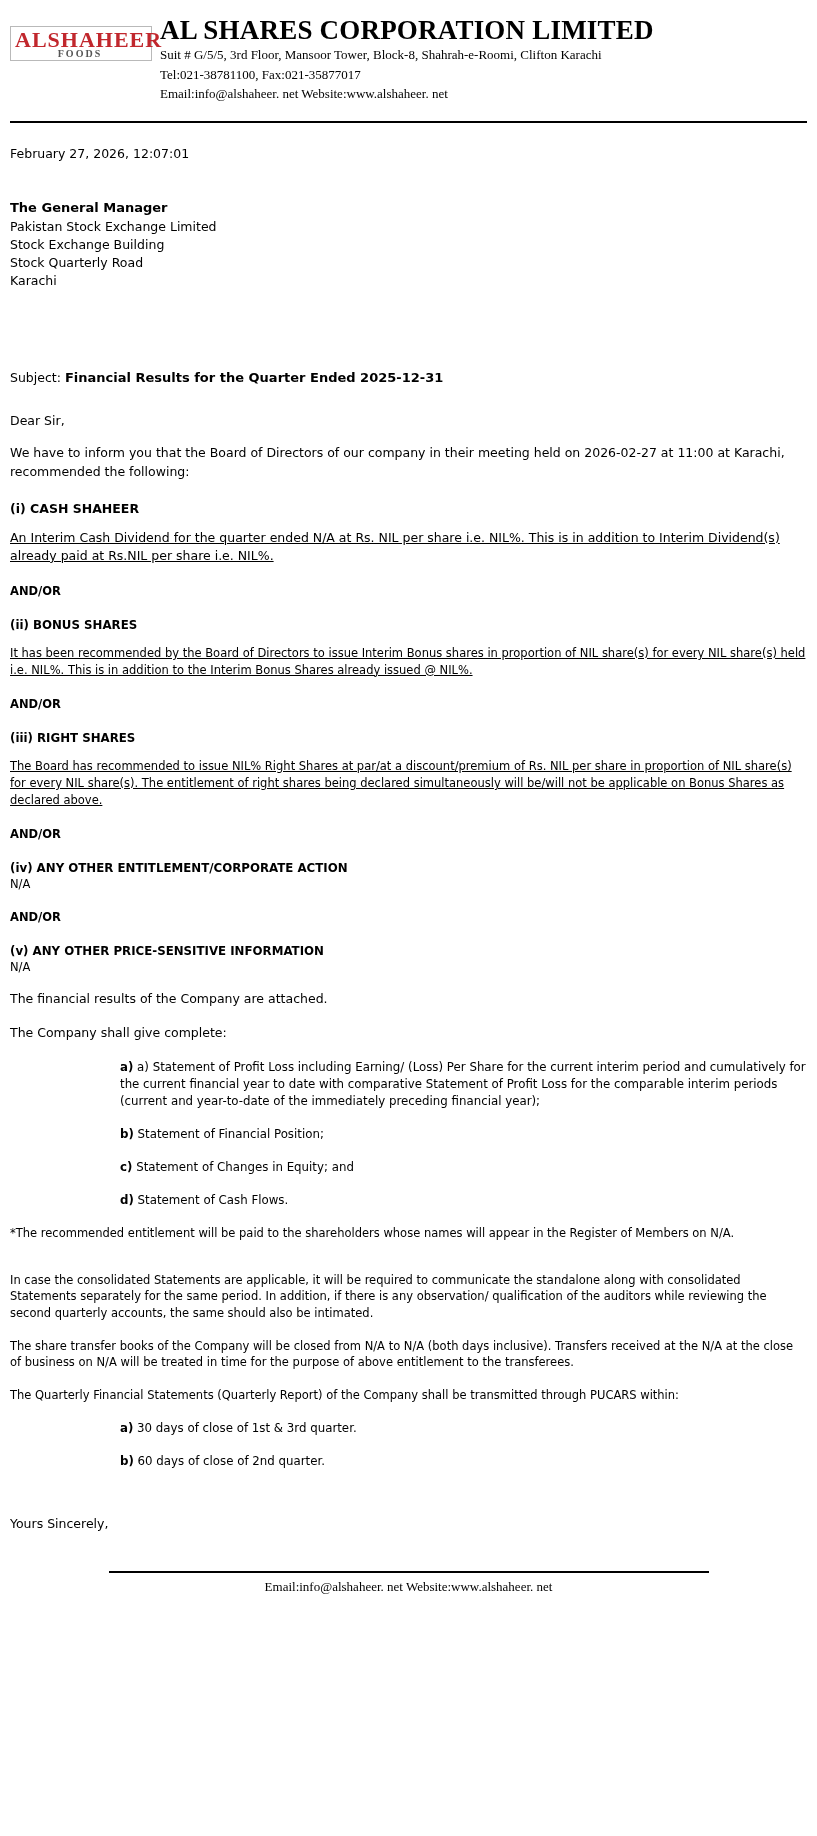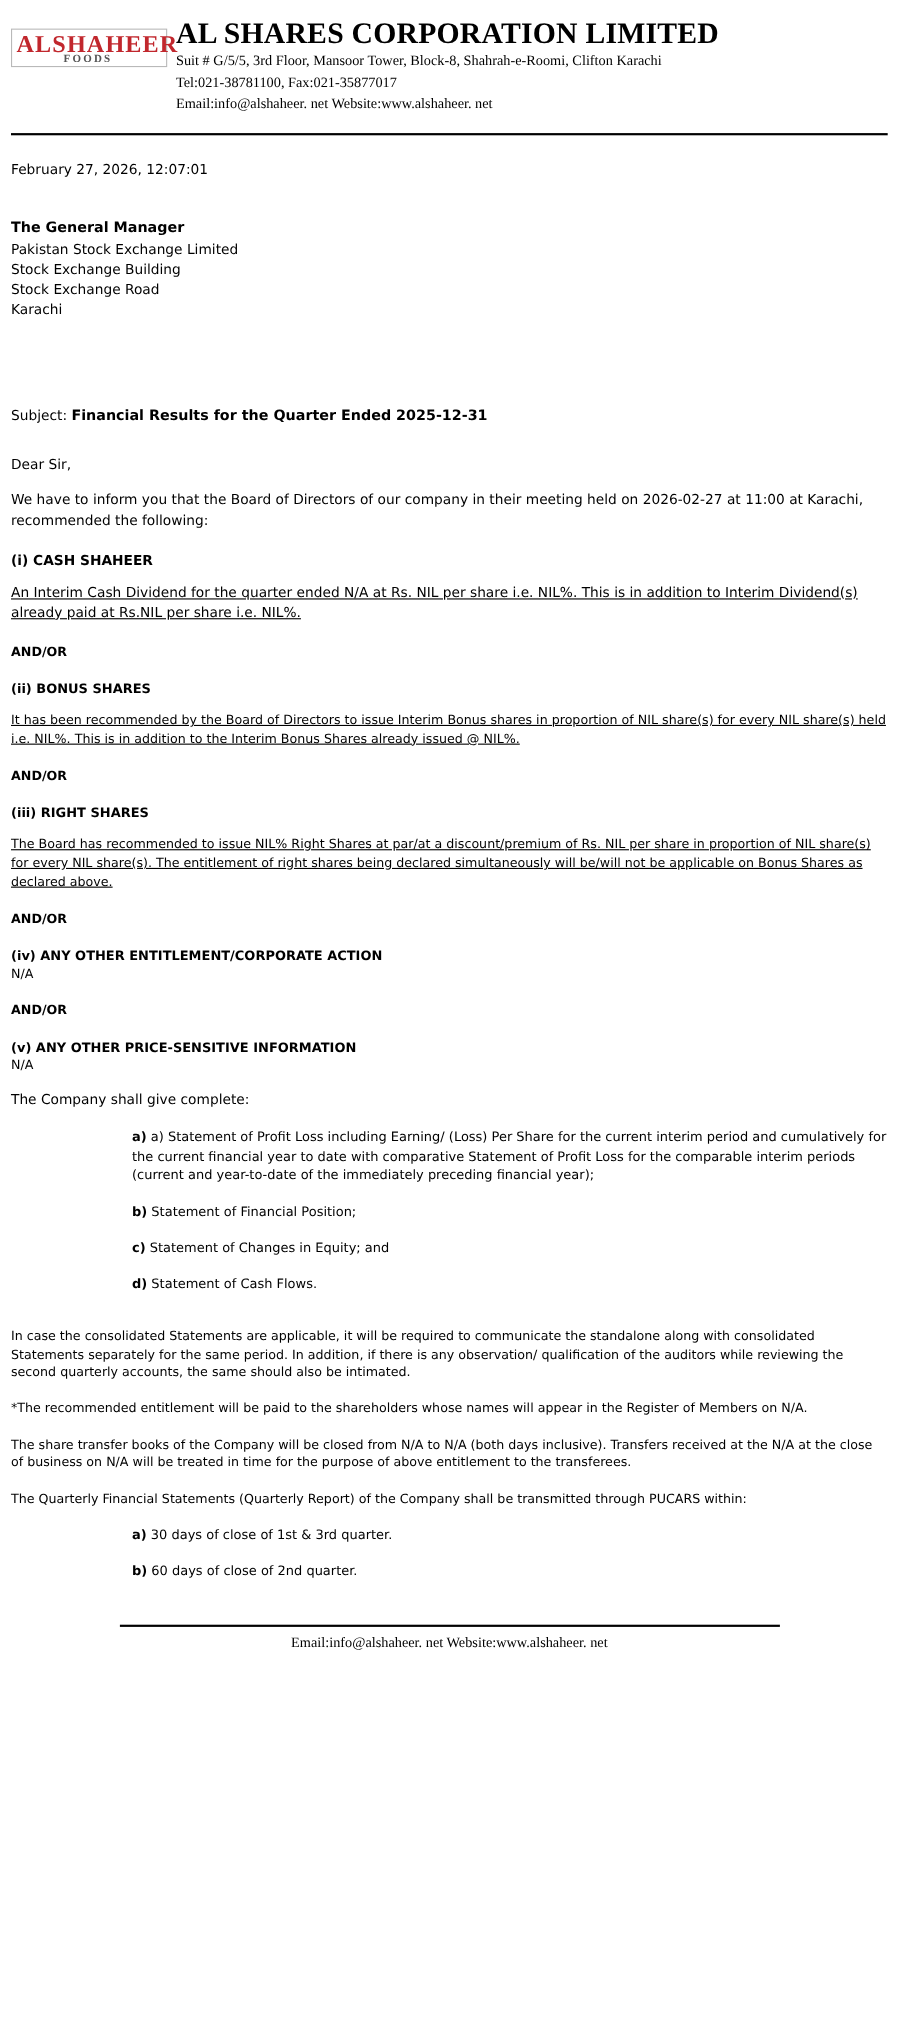--- a/index.html
+++ b/index.html
@@ -180,21 +180,21 @@
   <hr class="rule">
 
   <div class="meta">
     <div>February 27, 2026, 12:07:01</div>
   </div>
 
   <div class="addressee">
     <div class="bold">The General Manager</div>
     <div>Pakistan Stock Exchange Limited</div>
     <div>Stock Exchange Building</div>
-    <div>Stock Exchange Road</div>
+    <div>Stock Quarterly Road</div>
     <div>Karachi</div>
   </div>
 
   <div class="subject">
     <span>Subject: </span><b>Financial Results for the Quarter Ended 2025-12-31</b>
   </div>
 
   <div class="salutation">Dear Sir,</div>
 
   <div class="para">We have to inform you that the Board of Directors of our company in their meeting held on 2026-02-27 at 11:00 at Karachi, recommended the following:</div>
@@ -215,54 +215,56 @@
   <div class="andor">AND/OR</div>
 
   <div class="sect-head sm">(iv) ANY OTHER ENTITLEMENT/CORPORATE ACTION</div>
   <div class="na">N/A</div>
 
   <div class="andor">AND/OR</div>
 
   <div class="sect-head sm">(v) ANY OTHER PRICE-SENSITIVE INFORMATION</div>
   <div class="na">N/A</div>
 
+  <div class="para">The financial results of the Company are attached.</div>
 
   <div class="para">The Company shall give complete:</div>
 
   <div class="indent">
     <b>a)</b>
     <span>a) Statement of Profit Loss including Earning/ (Loss) Per Share for the current interim period and cumulatively for the current financial year to date with comparative Statement of Profit Loss for the comparable interim periods (current and year-to-date of the immediately preceding financial year);</span>
   </div>
   <div class="indent">
     <b>b)</b>
     <span>Statement of Financial Position;</span>
   </div>
   <div class="indent">
     <b>c)</b>
     <span>Statement of Changes in Equity; and</span>
   </div>
   <div class="indent">
     <b>d)</b>
     <span>Statement of Cash Flows.</span>
   </div>
 
+  <div class="para small">*The recommended entitlement will be paid to the shareholders whose names will appear in the Register of Members on N/A.</div>
   <div class="para small" style="margin-top:30px;">In case the consolidated Statements are applicable, it will be required to communicate the standalone along with consolidated Statements separately for the same period. In addition, if there is any observation/ qualification of the auditors while reviewing the second quarterly accounts, the same should also be intimated.</div>
-  <div class="para small">*The recommended entitlement will be paid to the shareholders whose names will appear in the Register of Members on N/A.</div>
   <div class="para small" style="white-space:pre-line;">The share transfer books of the Company will be closed from N/A to N/A (both days inclusive). Transfers received at the N/A at the close
 of business on N/A will be treated in time for the purpose of above entitlement to the transferees.</div>
   <div class="para small">The Quarterly Financial Statements (Quarterly Report) of the Company shall be transmitted through PUCARS within:</div>
 
   <div class="indent">
     <b>a)</b>
     <span>30 days of close of 1st &amp; 3rd quarter.</span>
   </div>
   <div class="indent">
     <b>b)</b>
     <span>60 days of close of 2nd quarter.</span>
   </div>
 
+  <div class="closing">Yours Sincerely,</div>
 
   <div class="footer">
     <hr class="footer-rule">
     <div class="footer-text">Email:info@alshaheer. net Website:www.alshaheer. net</div>
   </div>
 
 </div>
 
 </body></html>

